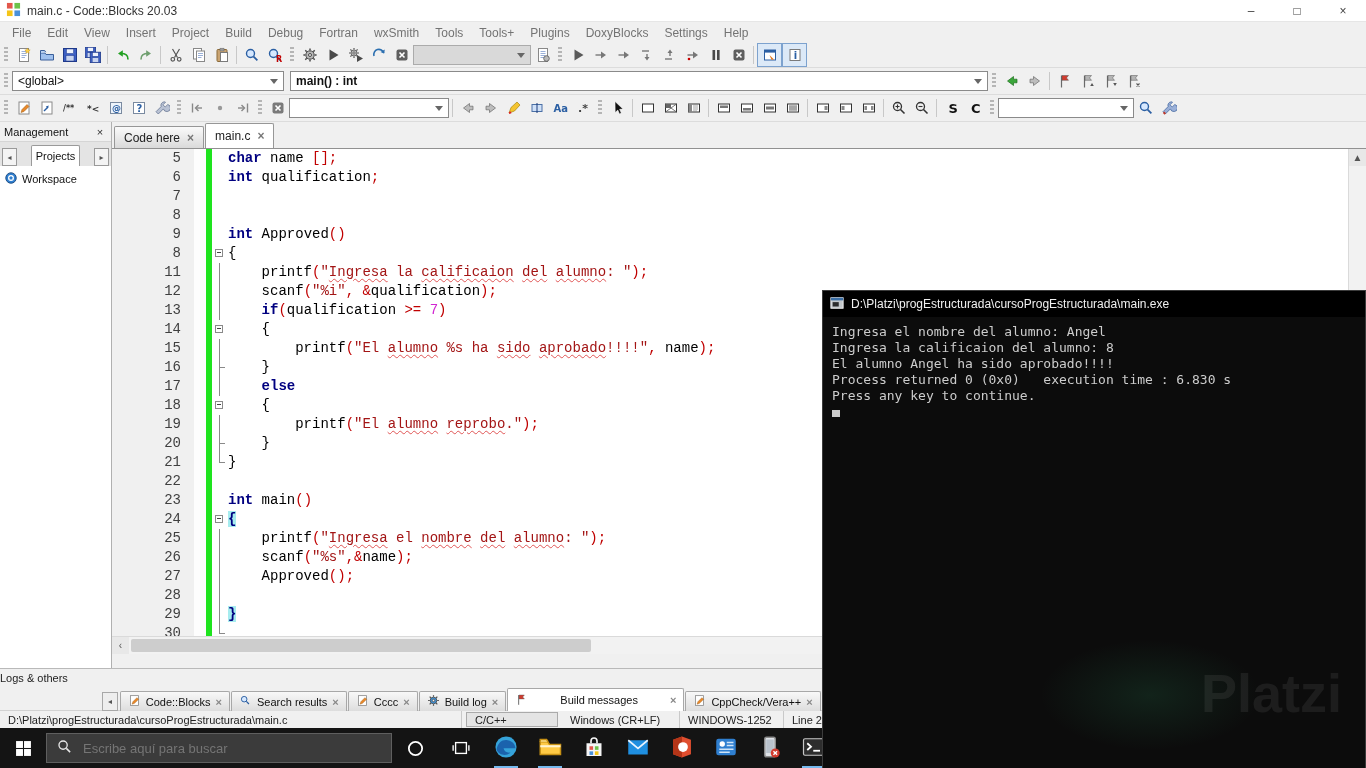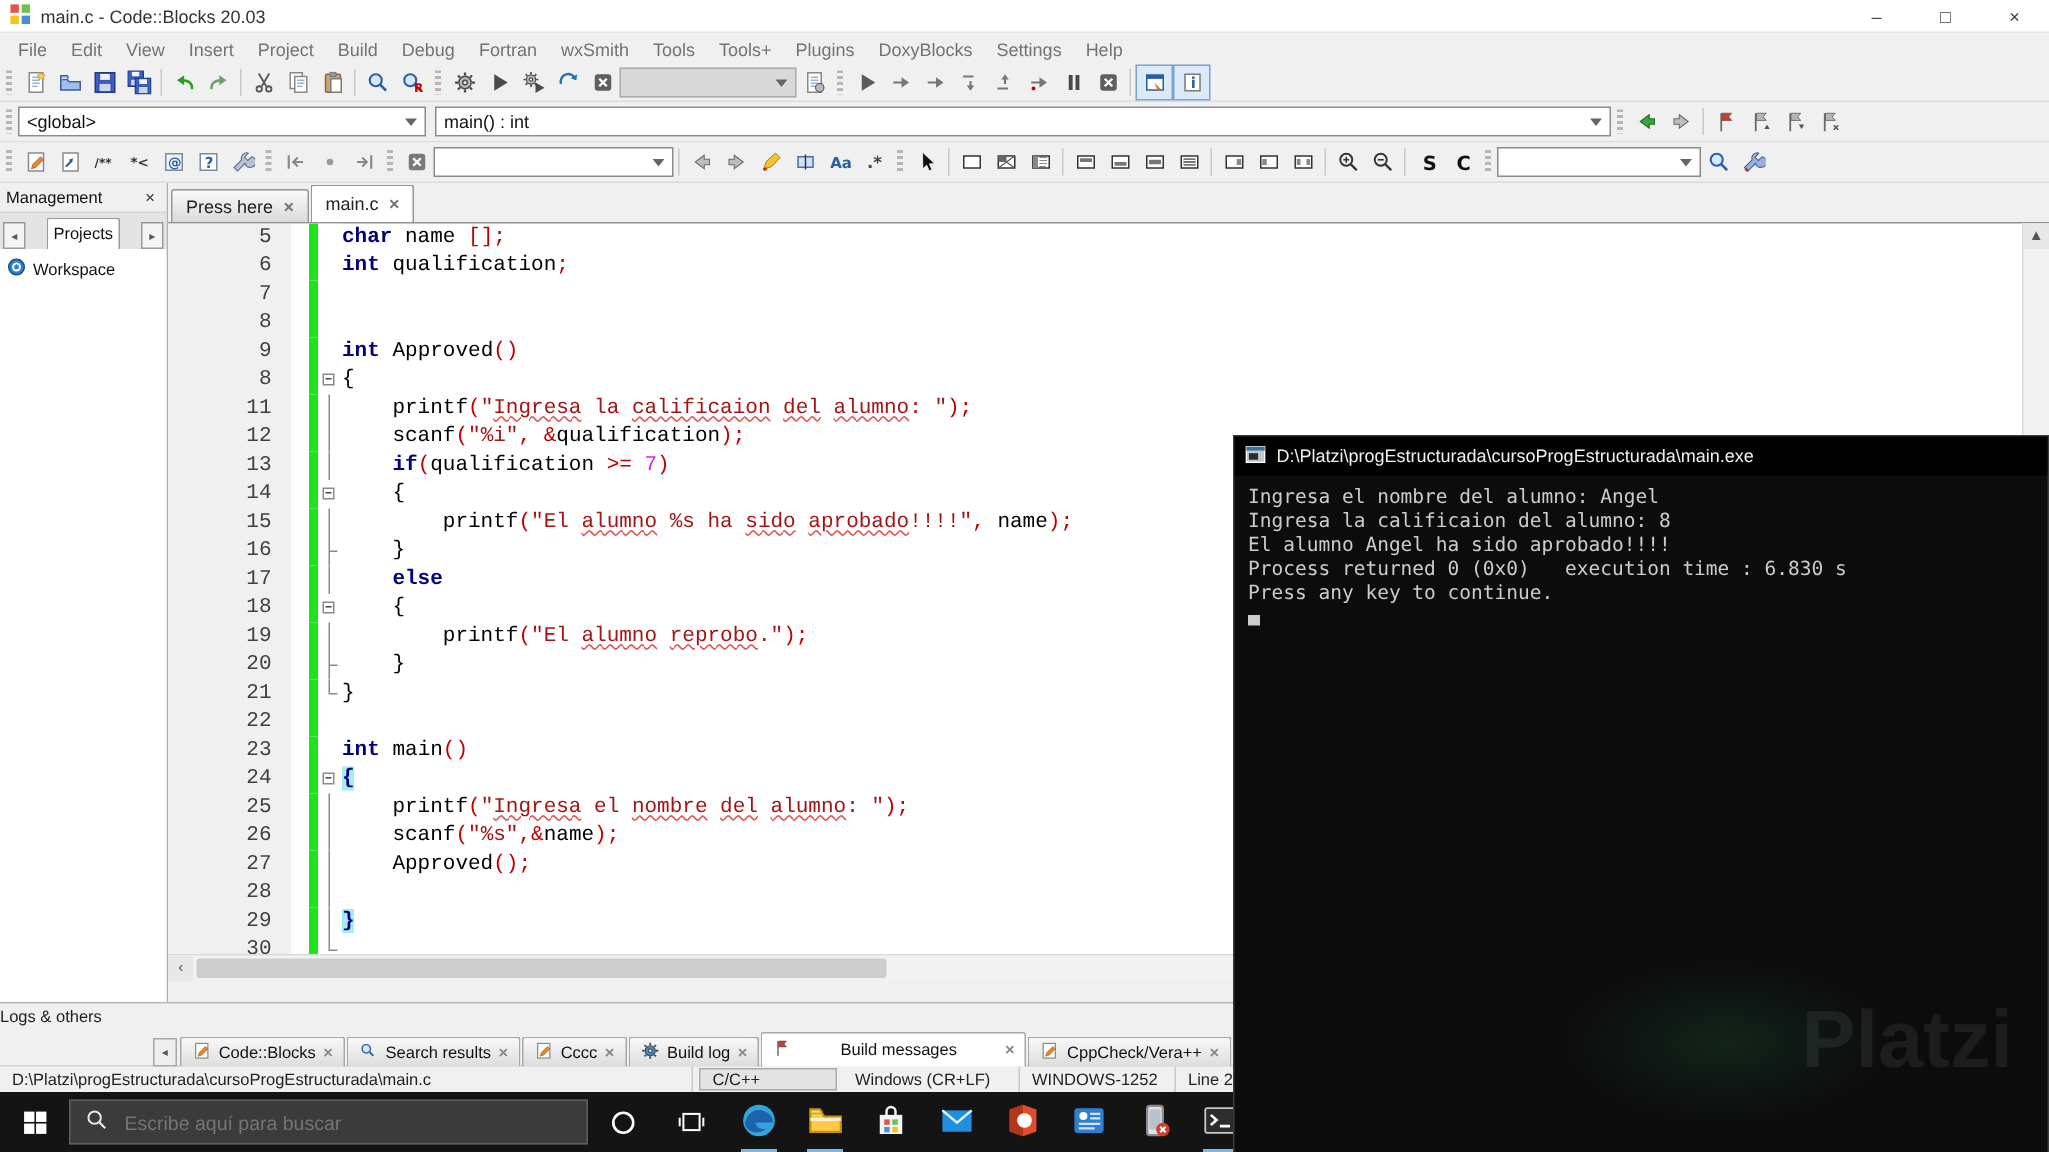--- a/index.html
+++ b/index.html
@@ -344,21 +344,21 @@
         </svg>
       </div>
     </div>
   <div class="toolbar" id="toolbar2">
       <div class="grip"></div>
       <div class="combo" style="width: 272px;">
         <span>&lt;global&gt;</span>
         <span class="chev"></span>
       </div>
       <div style="width: 6px;"></div>
-      <div class="combo" style="width: 784px;">
+      <div class="combo" style="width: 698px; font-weight: bold;">
         <span>main() : int</span>
         <span class="chev"></span>
       </div>
       <div class="grip"></div>
       <div class="tbtn">
         <svg width="16" height="16" viewBox="0 0 16 16">
           <path d="M9.5 3.5L3.5 8l6 4.5V9.8H13V6.2H9.5z" fill="#3aa63a" stroke="#1d6f1d" stroke-width=".7"></path>
         </svg>
       </div>
       <div class="tbtn">
@@ -638,21 +638,21 @@
                 <path d="M8 5.8l2.4 2.1H9.6v1.9H6.4V7.9H5.6z" fill="#2f7fd0"></path>
               </svg></span>
             <span>Workspace</span>
           </div>
         </div>
     </div>
 
     <div id="notebook">
       <div class="etabs" id="etabs">
           <div class="etab">
-            <span>Press here</span>
+            <span>Code here</span>
             <span class="x">×</span>
           </div>
           <div class="etab active">
             <span>main.c</span>
             <span class="x">×</span>
           </div>
         </div>
       <div id="editor">
           <div class="codeline"><span class="lnum">5</span><span class="lmargin"></span><span class="lgreen"></span><span class="lfold"></span><span class="lcode"><span class="kw">char</span> name <span class="pun">[];</span></span></div>
           <div class="codeline"><span class="lnum">6</span><span class="lmargin"></span><span class="lgreen"></span><span class="lfold"></span><span class="lcode"><span class="kw">int</span> qualification<span class="pun">;</span></span></div>

